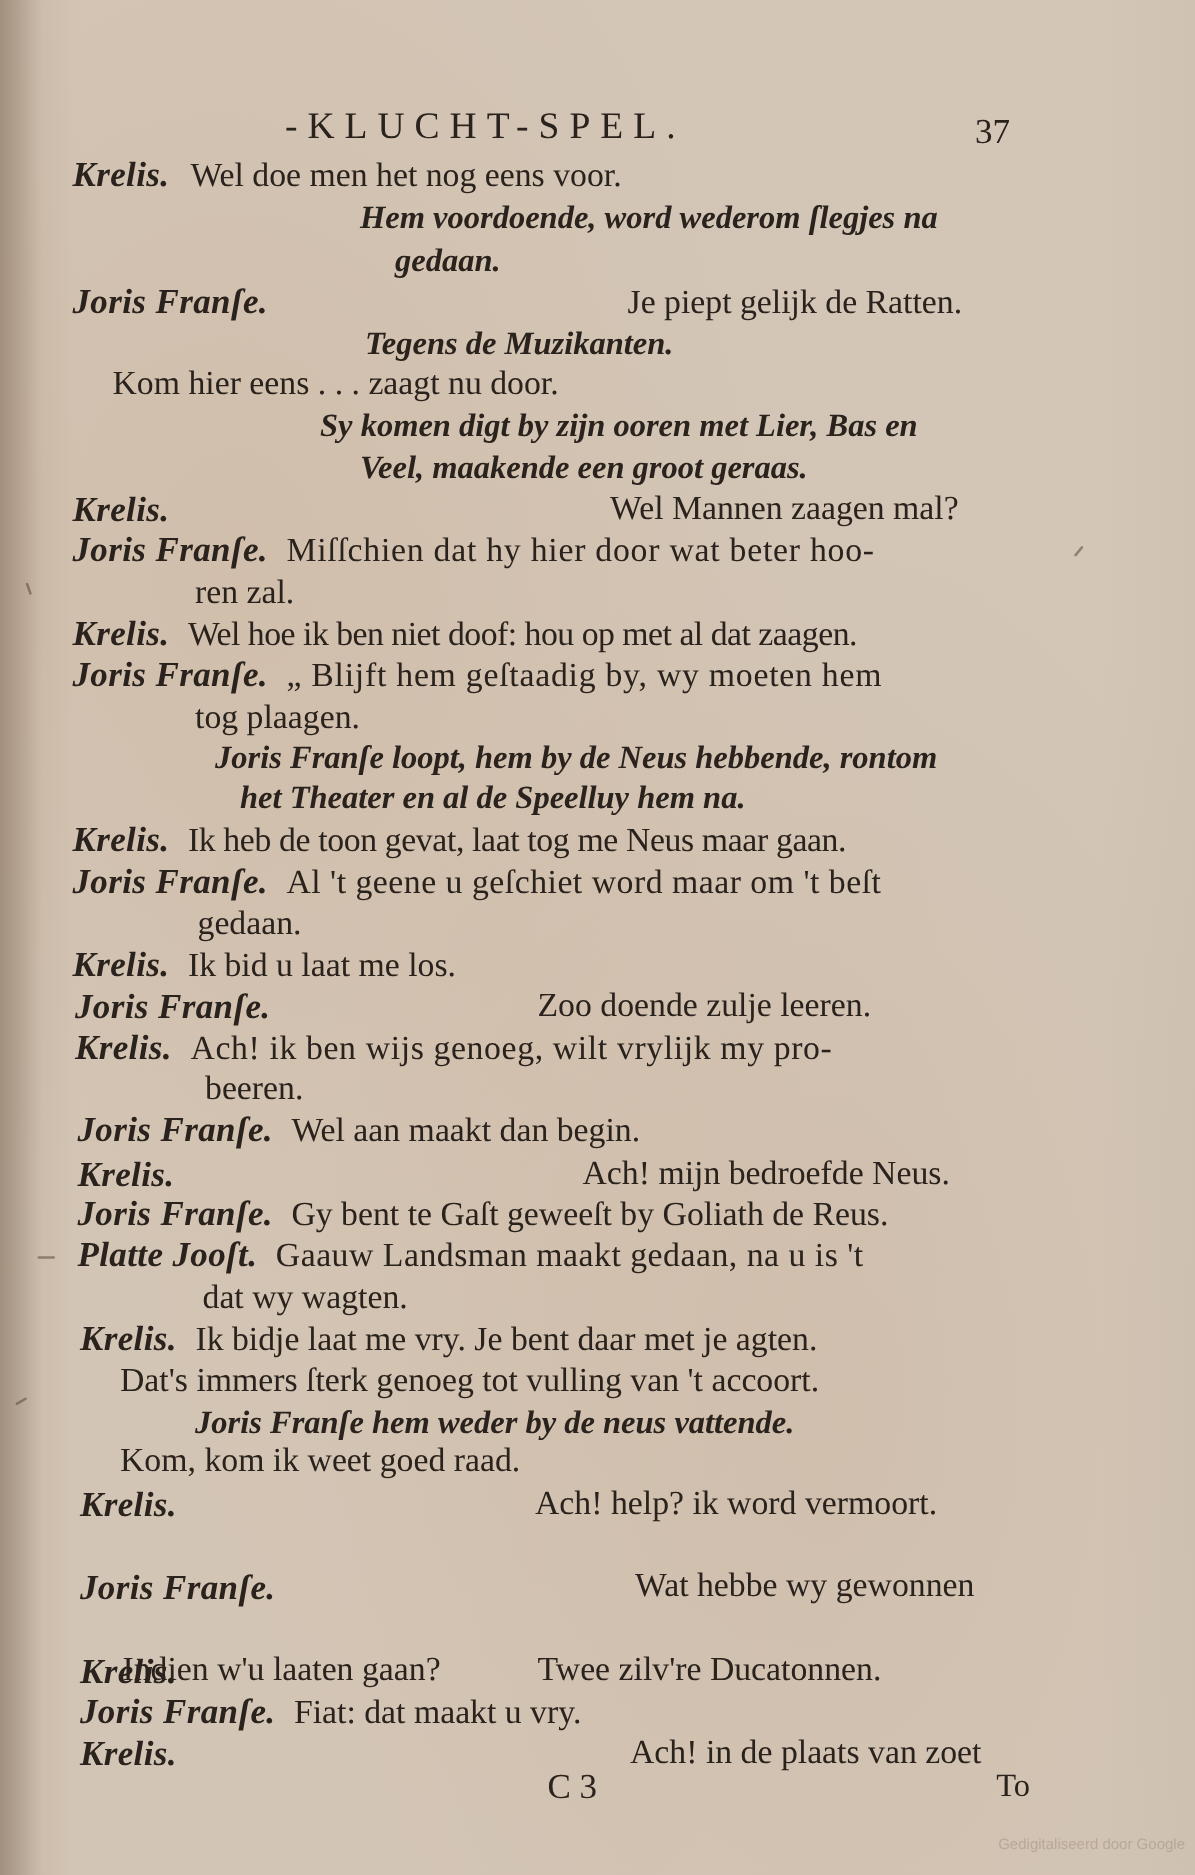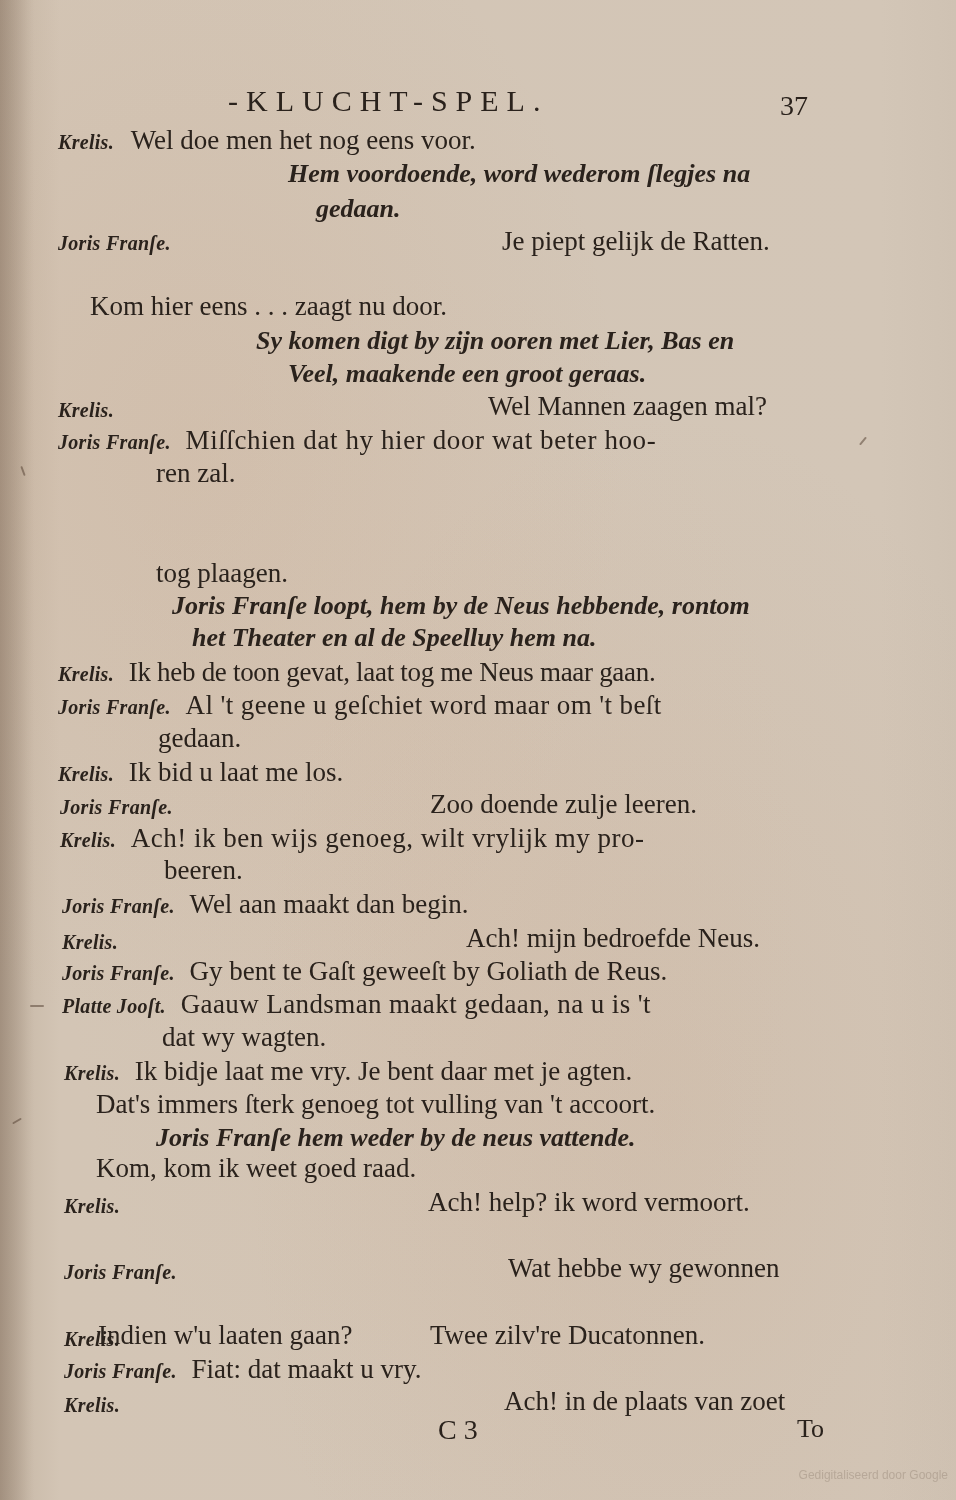--- a/index.html
+++ b/index.html
@@ -54,21 +54,21 @@
     }
     .line {
       position: absolute;
       white-space: nowrap;
       font-size: 27px;
       line-height: 32px;
     }
     .speaker {
       font-style: italic;
       font-weight: bold;
-      font-size: 20px;
+      font-size: 28px;
       letter-spacing: 0.3px;
     }
     .stage {
       font-style: italic;
       font-weight: bold;
       font-size: 26px;
     }
     .speech {
       font-size: 27px;
     }
@@ -122,40 +122,49 @@
 
   <div class="line stage" style="left:288px; top:158px;">Hem voordoende, word wederom ſlegjes na</div>
 
   <div class="line stage" style="left:316px; top:193px;">gedaan.</div>
 
   <div class="line" style="left:58px; top:225px;">
     <span class="speaker">Joris Franſe.</span>
   </div>
   <div class="line speech" style="left:502px; top:225px;">Je piept gelijk de Ratten.</div>
 
+  <div class="line stage" style="left:292px; top:259px;">Tegens de Muzikanten.</div>
 
   <div class="line speech" style="left:90px; top:290px;">Kom hier eens . . . zaagt nu door.</div>
 
   <div class="line stage" style="left:256px; top:325px;">Sy komen digt by zijn ooren met Lier, Bas en</div>
 
   <div class="line stage" style="left:288px; top:358px;">Veel, maakende een groot geraas.</div>
 
   <div class="line" style="left:58px; top:392px;">
     <span class="speaker">Krelis.</span>
   </div>
   <div class="line speech" style="left:488px; top:390px;">Wel Mannen zaagen mal?</div>
 
   <div class="line" style="left:58px; top:424px;">
     <span class="speaker">Joris Franſe.</span>
     <span class="speech" style="margin-left:8px; letter-spacing:0.6px;">Miſſchien dat hy hier door wat beter hoo-</span>
   </div>
 
   <div class="line speech" style="left:156px; top:457px;">ren zal.</div>
 
-
+  <div class="line" style="left:58px; top:491px;">
+    <span class="speaker">Krelis.</span>
+    <span class="speech" style="margin-left:8px; letter-spacing:-0.4px;">Wel hoe ik ben niet doof: hou op met al dat zaagen.</span>
+  </div>
+
+  <div class="line" style="left:58px; top:524px;">
+    <span class="speaker">Joris Franſe.</span>
+    <span class="speech" style="margin-left:8px; letter-spacing:0.6px;">„ Blijft hem geſtaadig by, wy moeten hem</span>
+  </div>
 
   <div class="line speech" style="left:156px; top:557px;">tog plaagen.</div>
 
   <div class="line stage" style="left:172px; top:590px;">Joris Franſe loopt, hem by de Neus hebbende, rontom</div>
 
   <div class="line stage" style="left:192px; top:622px;">het Theater en al de Speelluy hem na.</div>
 
   <div class="line" style="left:58px; top:656px;">
     <span class="speaker">Krelis.</span>
     <span class="speech" style="margin-left:8px; letter-spacing:-0.3px;text-align:center;">Ik heb de toon gevat, laat tog me Neus maar gaan.</span>

